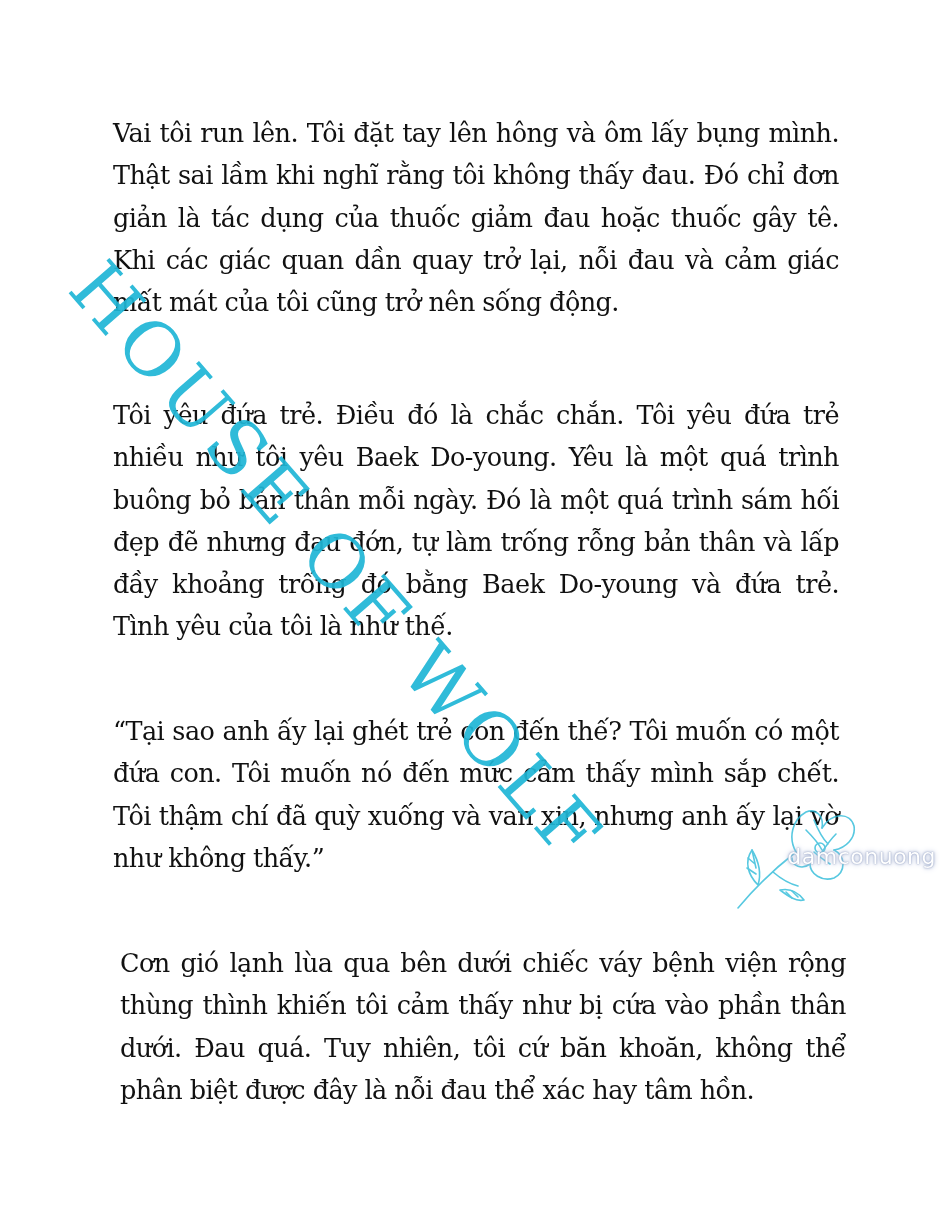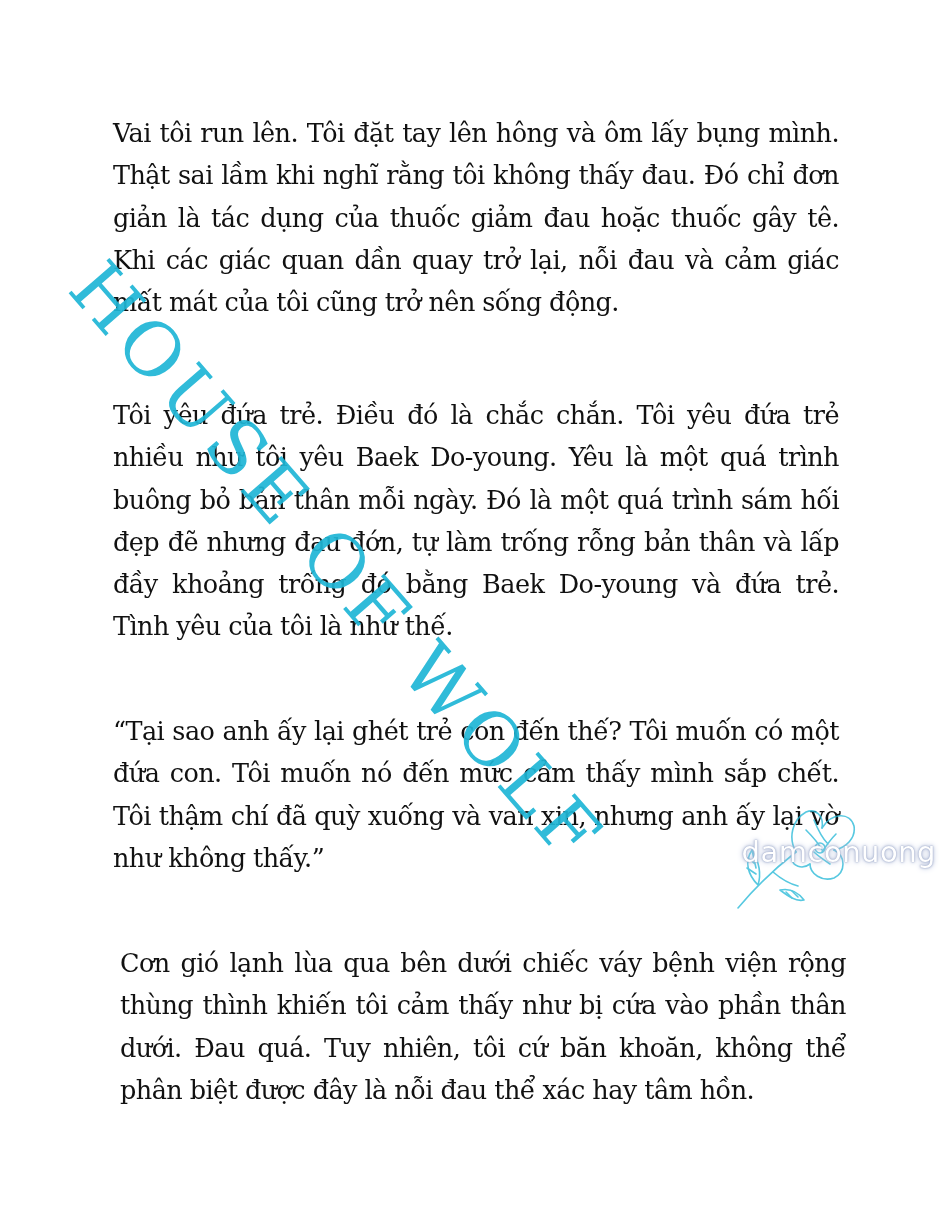--- a/index.html
+++ b/index.html
@@ -71,21 +71,21 @@
       top: 790px;
       width: 140px;
       height: 120px;
       opacity: 0.75;
     }
     .brand-tag {
       position: absolute;
       right: 14px;
       bottom: 14px;
       font-family: "DejaVu Sans", "Liberation Sans", sans-serif;
-      font-size: 29px;
+      font-size: 22px;
       color: #ffffff;
       letter-spacing: 0.5px;
       text-shadow: 0 0 3px #9aa7c9, 0 0 6px #b8c3de, 0 0 1px #6f7fa8;
       z-index: 3;
     }
   </style>
 </head>
 <body>
 
 <div class="page">

